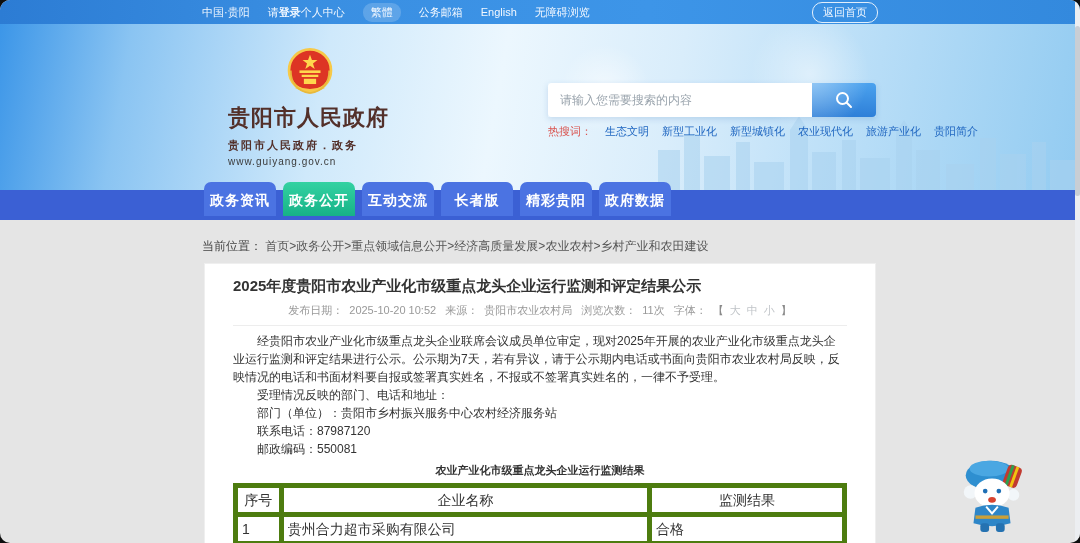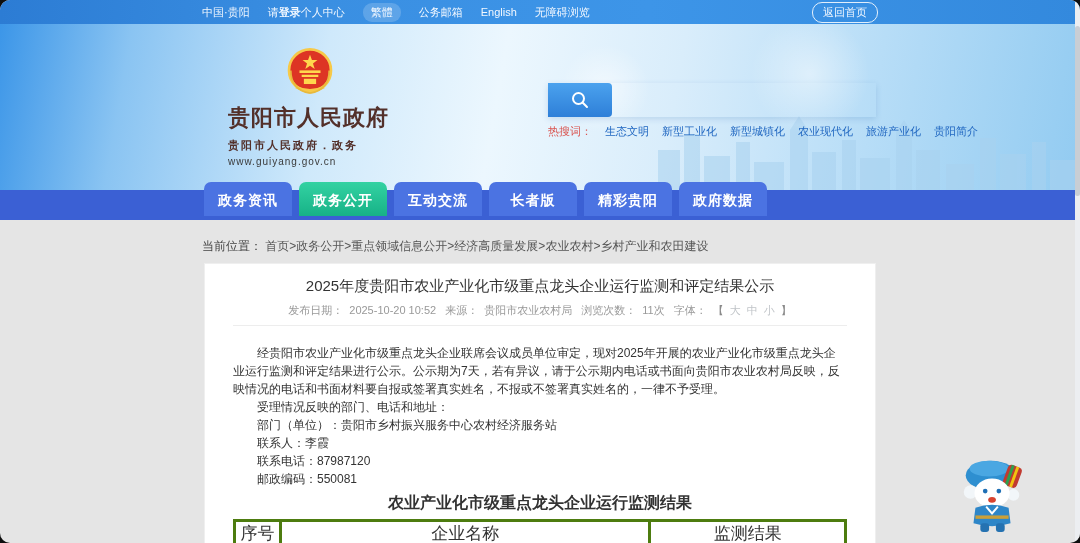--- a/index.html
+++ b/index.html
@@ -28,39 +28,39 @@
   .search-input{flex:1;border:none;outline:none;border-radius:4px 0 0 4px;padding:0 12px;font-size:12px;color:#333;background:#fff;font-family:inherit;}
   .search-input::placeholder{color:#9aa4ad;}
   .search-btn{width:64px;border:none;cursor:pointer;border-radius:0 4px 4px 0;background:linear-gradient(180deg,#4ba2ee,#2e7fd8);display:flex;align-items:center;justify-content:center;}
   .hot-row{margin-top:7px;font-size:11px;display:flex;gap:13px;white-space:nowrap;}
   .hot-label{color:#d9534f;}
   .hot-row a{color:#1f66c0;text-decoration:none;cursor:pointer;}
 
   
   .nav{height:30px;background:#3b60d4;position:relative;}
   .nav-inner{width:672px;margin:0 auto;display:flex;gap:7px;align-items:flex-end;height:30px;}
-  .tab{width:88px;height:34px;margin-bottom:0;position:relative;top:-4px;border-radius:7px 7px 0 0;background:#4b73e2;color:#fff;font-size:14px;font-weight:bold;text-align:center;line-height:36px;letter-spacing:1px;cursor:pointer;}
+  .tab{width:72px;height:34px;margin-bottom:0;position:relative;top:-4px;border-radius:7px 7px 0 0;background:#4b73e2;color:#fff;font-size:14px;font-weight:bold;text-align:center;line-height:36px;letter-spacing:1px;cursor:pointer;}
   .tab.active{background:linear-gradient(180deg,#33d2a2,#17b287);}
 
   
   .breadcrumb{width:676px;margin:0 auto;padding:18px 0 8px;font-size:12px;color:#444;}
   .breadcrumb .path{color:#555;}
 
   
   .card{width:672px;margin:0 auto;background:#fff;border:1px solid #efefef;box-sizing:border-box;padding:12px 28px 40px;min-height:310px;}
-  .article-title{font-size:15px;font-weight:normal;color:#333;text-align:center;line-height:20px;}
+  .article-title{font-size:15px;font-weight:bold;color:#333;line-height:20px;}
   .meta{margin-top:7px;text-align:center;font-size:11px;color:#999;border-bottom:1px solid #ededed;padding-bottom:7px;}
   .meta span{margin:0 3px;text-align:center;}
   .font-size-ctl{color:#c0c4c8;cursor:pointer;margin:0 2px;}
   .bracket{color:#8a8a8a;}
-  .body-text{margin-top:18px;}
+  .body-text{margin-top:6px;}
   .body-text p{margin:0;font-size:12px;color:#333;line-height:18px;text-indent:2em;}
-  .tbl-caption{margin-top:5px;text-align:center;font-size:16px;font-weight:bold;color:#333;}
+  .tbl-caption{margin-top:5px;text-align:center;font-size:11px;font-weight:bold;color:#333;}
   table.results{width:100%;margin-top:5px;border-collapse:collapse;}
-  table.results th,table.results td{border:3px solid #4d7c0f;font-size:17px;font-weight:normal;color:#333;padding:5px 4px;line-height:14px;}
+  table.results th,table.results td{border:5px solid #4d7c0f;font-size:14px;font-weight:normal;color:#333;padding:5px 4px;line-height:14px;}
   table.results col.c1{width:7.5%;}
   table.results col.c2{width:60.5%;}
   table.results col.c3{width:32%;}
 
   
   .mascot{position:absolute;right:48px;top:452px;}
   .scrollbar{position:absolute;right:0;top:0;width:5px;height:543px;background:#eceef1;}
   .scroll-thumb{position:absolute;right:0;top:26px;width:5px;height:170px;border-radius:3px;background:#c9ced4;}
 </style>
 </head>
@@ -116,20 +116,21 @@
         <path d="M10 30 Q10 52 32 56" stroke="#e8b93c" stroke-width="2" fill="none"></path>
         <path d="M54 30 Q54 52 32 56" stroke="#e8b93c" stroke-width="2" fill="none"></path>
       </svg>
       <div class="site-title">贵阳市人民政府</div>
       <div class="site-sub">贵阳市人民政府．政务</div>
       <div class="site-url">www.guiyang.gov.cn</div>
     </div>
 
     <div class="search-area">
       <div class="search-box">
+        <input class="search-input" type="text" placeholder="请输入您需要搜索的内容" style="">
         <button class="search-btn">
           <svg width="20" height="20" viewBox="0 0 20 20">
             <circle cx="8.5" cy="8.5" r="5.5" fill="none" stroke="#ffffff" stroke-width="2"></circle>
             <line x1="12.8" y1="12.8" x2="17" y2="17" stroke="#ffffff" stroke-width="2" stroke-linecap="round"></line>
           </svg>
         </button>
       </div>
       <div class="hot-row">
         <span class="hot-label">热搜词：</span>
         <a>生态文明</a>
@@ -164,21 +165,20 @@
       <span>发布日期：</span><span>2025-10-20 10:52</span>
       <span>来源：</span><span>贵阳市农业农村局</span>
       <span>浏览次数：</span><span>11次</span>
       <span>字体：</span><span class="bracket">【</span><span class="font-size-ctl">大</span><span class="font-size-ctl">中</span><span class="font-size-ctl">小</span><span class="bracket">】</span>
     </div>
 
     <div class="body-text">
       <p>经贵阳市农业产业化市级重点龙头企业联席会议成员单位审定，现对2025年开展的农业产业化市级重点龙头企业运行监测和评定结果进行公示。公示期为7天，若有异议，请于公示期内电话或书面向贵阳市农业农村局反映，反映情况的电话和书面材料要自报或签署真实姓名，不报或不签署真实姓名的，一律不予受理。</p>
       <p>受理情况反映的部门、电话和地址：</p>
       <p>部门（单位）：贵阳市乡村振兴服务中心农村经济服务站</p>
-      <p>联系人：李霞</p>
       <p>联系电话：87987120</p>
       <p>邮政编码：550081</p>
     </div>
 
     <div class="tbl-caption">农业产业化市级重点龙头企业运行监测结果</div>
     <table class="results">
       <colgroup>
           <col class="c1">
           <col class="c2">
           <col class="c3">

